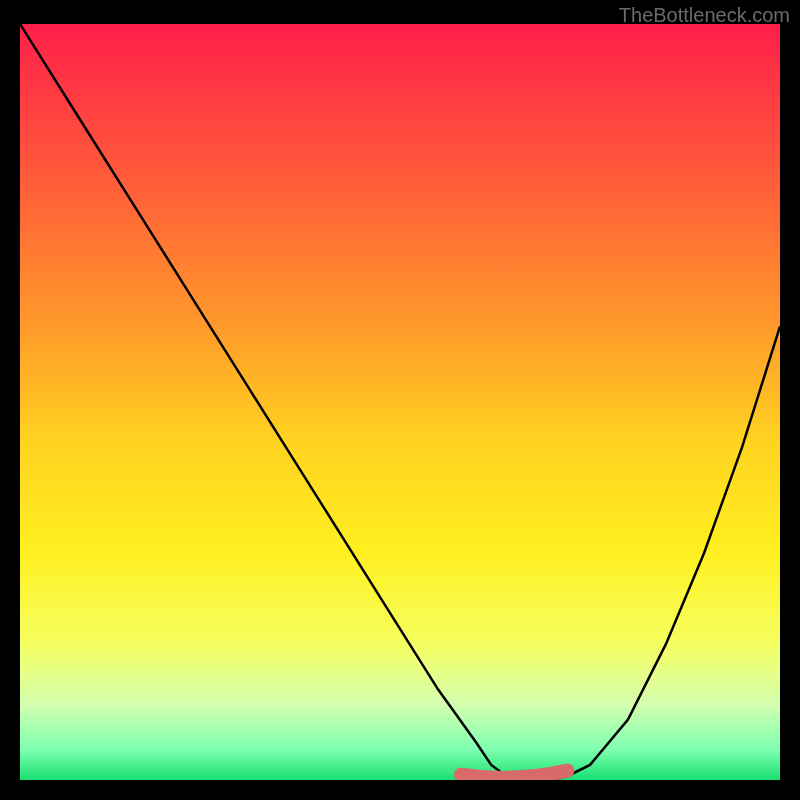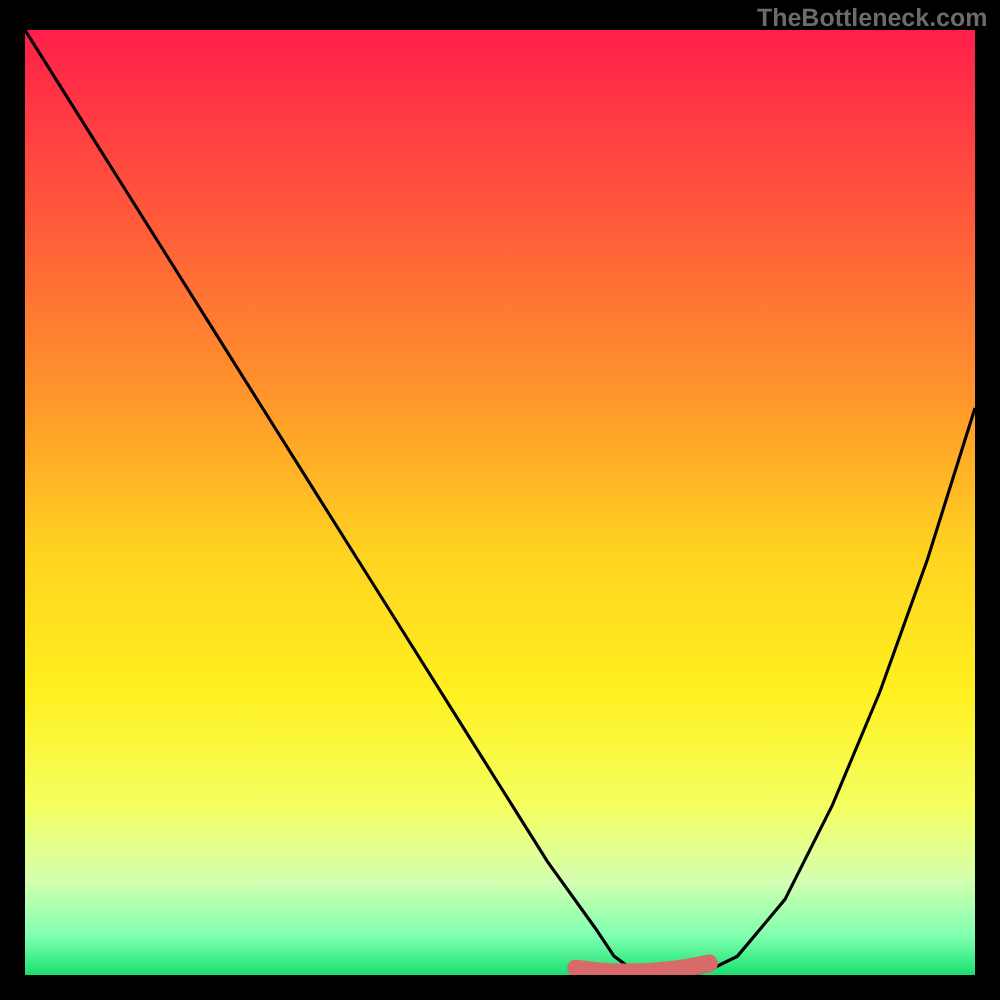--- a/index.html
+++ b/index.html
@@ -10,21 +10,21 @@
     background: #000;
     position: relative;
     font-family: Arial, sans-serif;
   }
   .watermark {
     position: absolute;
     top: 4px;
     right: 10px;
     color: #6b6b6b;
     font-size: 20px;
-    font-weight: 700;
+    font-weight: 400;
     z-index: 10;
   }
   .plot {
     position: absolute;
     left: 20px;
     top: 24px;
     width: 760px;
     height: 756px;
   }
   svg {

